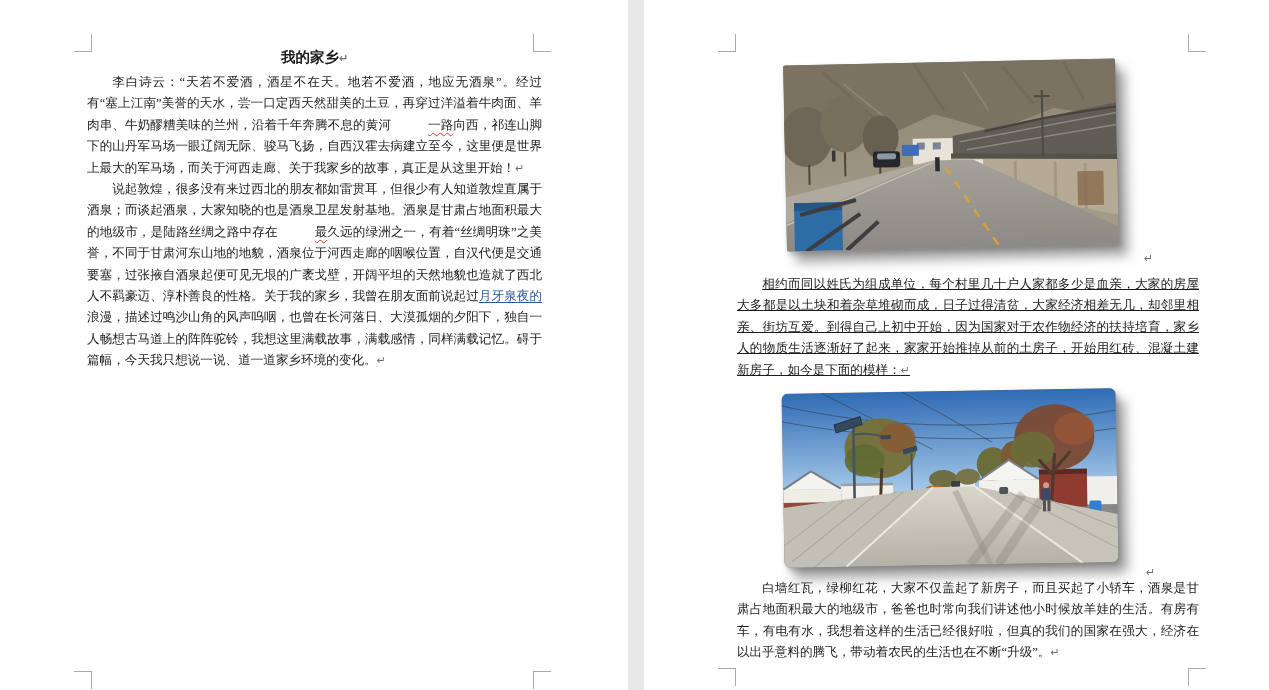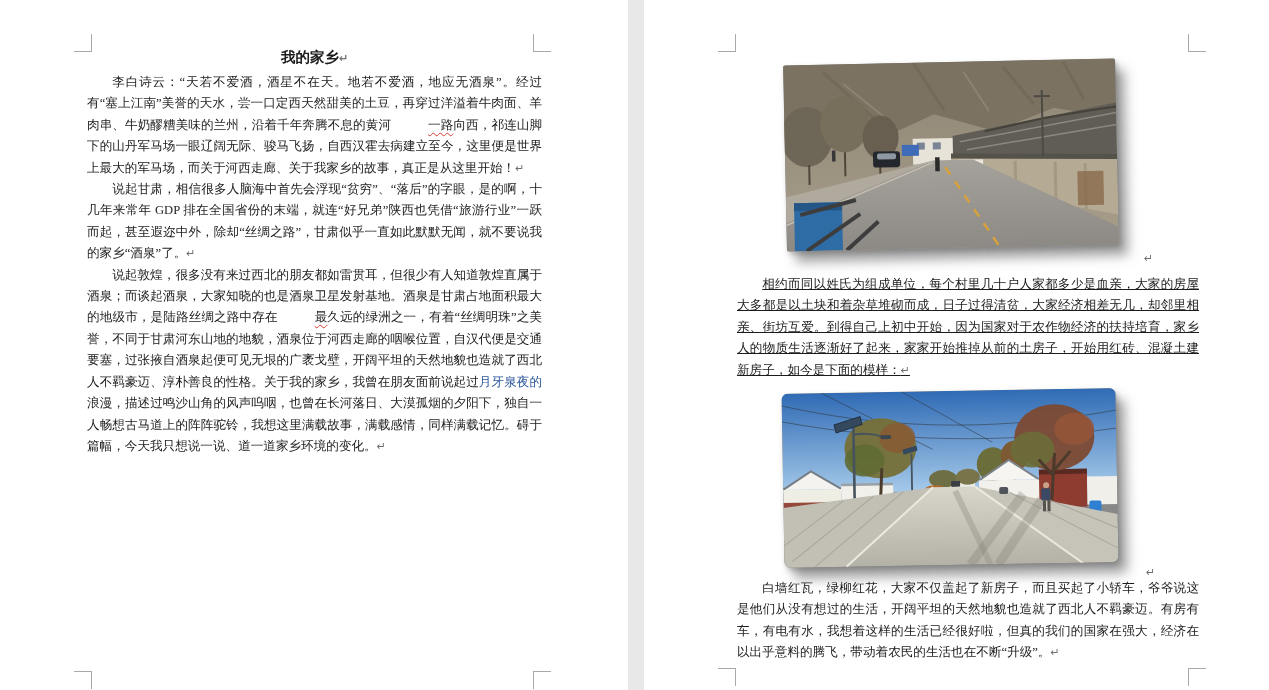--- a/index.html
+++ b/index.html
@@ -43,20 +43,21 @@
   .wavy{
     text-decoration-line:underline;
     text-decoration-style:wavy;
     text-decoration-color:var(--spellcheck);
     text-decoration-thickness:1px;
     text-underline-offset:3px;
     padding-left:37px;
   }
   a.doclink{
     color:var(--hyperlink);
+    text-decoration:underline;
     text-decoration-thickness:1px;
     text-underline-offset:2px;
     cursor:pointer;
   }
   .pilcrow{
     color:#6f6f6f;font-size:11px;font-family:"DejaVu Sans",sans-serif;
     text-decoration:none;display:inline;
   }
   .pilcrow-abs{position:absolute;color:#6f6f6f;font-size:11px;font-family:"DejaVu Sans",sans-serif;}
 
@@ -80,21 +81,20 @@
   <div class="page page-left">
     <div class="cmark tl" style="left:74px;top:34px;"></div>
     <div class="cmark tr" style="left:533px;top:34px;"></div>
     <div class="cmark bl" style="left:74px;top:671px;"></div>
     <div class="cmark br" style="left:533px;top:671px;"></div>
 
     <div class="doc-title"><span>我的家乡</span><span class="pilcrow">↵</span></div>
 
     <div class="body-text body-left">
       <p class="para"><span>李白诗云：“天若不爱酒，酒星不在天。地若不爱酒，地应无酒泉”。经过有“塞上江南”美誉的天水，尝一口定西天然甜美的土豆，再穿过洋溢着牛肉面、羊肉串、牛奶醪糟美味的兰州，沿着千年奔腾不息的黄河</span><span class="wavy">一路</span><span>向西，祁连山脚下的山丹军马场一眼辽阔无际、骏马飞扬，自西汉霍去病建立至今，这里便是世界上最大的军马场，而关于河西走廊、关于我家乡的故事，真正是从这里开始！</span><span class="pilcrow">↵</span></p>
-      <p class="para"><span>说起甘肃，相信很多人脑海中首先会浮现“贫穷”、“落后”的字眼，是的啊，十几年来常年 GDP 排在全国省份的末端，就连“好兄弟”陕西也凭借“旅游行业”一跃而起，甚至遐迩中外，除却“丝绸之路”，甘肃似乎一直如此默默无闻，就不要说我的家乡“酒泉”了。</span><span class="pilcrow">↵</span></p>
       <p class="para"><span>说起敦煌，很多没有来过西北的朋友都如雷贯耳，但很少有人知道敦煌直属于酒泉；而谈起酒泉，大家知晓的也是酒泉卫星发射基地。酒泉是甘肃占地面积最大的地级市，是陆路丝绸之路中存在</span><span class="wavy">最</span><span>久远的绿洲之一，有着“丝绸明珠”之美誉，不同于甘肃河东山地的地貌，酒泉位于河西走廊的咽喉位置，自汉代便是交通要塞，过张掖自酒泉起便可见无垠的广袤戈壁，开阔平坦的天然地貌也造就了西北人不羁豪迈、淳朴善良的性格。关于我的家乡，我曾在朋友面前说起过</span><a class="doclink">月牙泉夜的</a><span>浪漫，描述过鸣沙山角的风声呜咽，也曾在长河落日、大漠孤烟的夕阳下，独自一人畅想古马道上的阵阵驼铃，我想这里满载故事，满载感情，同样满载记忆。碍于篇幅，今天我只想说一说、道一道家乡环境的变化。</span><span class="pilcrow">↵</span></p>
     </div>
   </div>
 
   <div class="page-gap"></div>
 
   <div class="page page-right">
     <div class="cmark tl" style="left:74px;top:34px;"></div>
     <div class="cmark tr" style="left:544px;top:34px;"></div>
     <div class="cmark bl" style="left:74px;top:668px;"></div>
@@ -232,17 +232,17 @@
         <rect x="216" y="97" width="9" height="7" rx="2" fill="#50535a"></rect>
         <circle cx="263" cy="96" r="3" fill="#c9a188"></circle>
         <rect x="258" y="99" width="9" height="12" rx="1" fill="#3a4a66"></rect>
         <rect x="259.5" y="111" width="3" height="11" fill="#55524e"></rect>
         <rect x="264" y="111" width="3" height="11" fill="#55524e"></rect>
       </svg>
     </div>
     <span class="pilcrow-abs" style="left:502px;top:566px;">↵</span>
 
     <div class="body-text para-right-2">
-      <p class="para"><span>白墙红瓦，绿柳红花，大家不仅盖起了新房子，而且买起了小轿车，爷爷说这是他们从没有想过的生活，开阔平坦的天然地貌也造就了西北人不羁豪迈。有房有车，有电有水，我想着这样的生活已经很好啦，但真的我们的国家在强大，经济在以出乎意料的腾飞，带动着农民的生活也在不断“升级”。</span><span class="pilcrow">↵</span></p>
+      <p class="para"><span>白墙红瓦，绿柳红花，大家不仅盖起了新房子，而且买起了小轿车，酒泉是甘肃占地面积最大的地级市，爸爸也时常向我们讲述他小时候放羊娃的生活。有房有车，有电有水，我想着这样的生活已经很好啦，但真的我们的国家在强大，经济在以出乎意料的腾飞，带动着农民的生活也在不断“升级”。</span><span class="pilcrow">↵</span></p>
     </div>
   </div>
 
 </div>
 
 </body></html>

